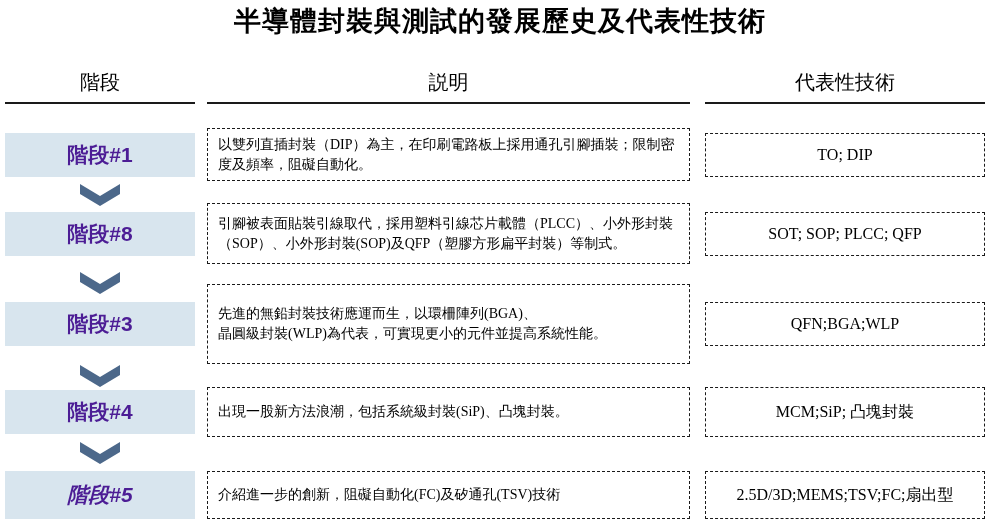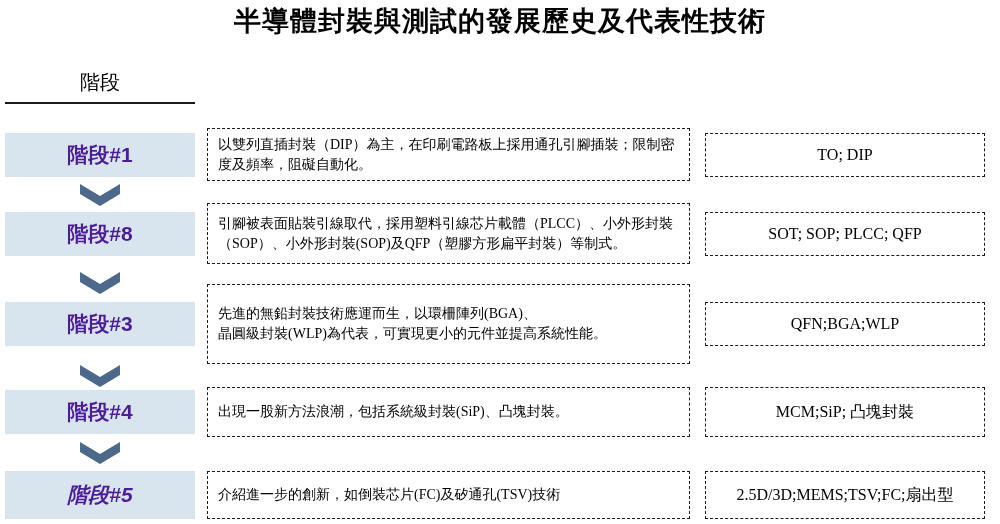--- a/index.html
+++ b/index.html
@@ -103,20 +103,26 @@
 <body>
 
 <div class="canvas">
 
   <div class="title">半導體封裝與測試的發展歷史及代表性技術</div>
 
   <div class="row" style="top:68px; height:36px;">
     <div class="col-stage">
         <div class="hdr-cell">階段</div>
       </div>
+    <div class="col-desc">
+        <div class="hdr-cell">説明</div>
+      </div>
+    <div class="col-tech">
+        <div class="hdr-cell">代表性技術</div>
+      </div>
   </div>
 
   <div class="row" style="top:128px; height:53px;">
     <div class="col-stage">
       <div class="stage-box">
         <span>階段#1</span>
       </div>
     </div>
     <div class="col-desc">
       <div class="dash-box desc-box">
@@ -210,21 +216,21 @@
   </div>
 
   <div class="row" style="top:471px; height:48px;">
     <div class="col-stage">
       <div class="stage-box tall">
         <span>階段#5</span>
       </div>
     </div>
     <div class="col-desc">
       <div class="dash-box desc-box">
-        <span>介紹進一步的創新，如倒裝芯片(FC)及矽通孔(TSV)技術</span>
+        <span>介紹進一步的創新，阻礙自動化(FC)及矽通孔(TSV)技術</span>
       </div>
     </div>
     <div class="col-tech">
       <div class="dash-box tech-box fill">
         <span>2.5D/3D;MEMS;TSV;FC;扇出型</span>
       </div>
     </div>
   </div>
 
 </div>

